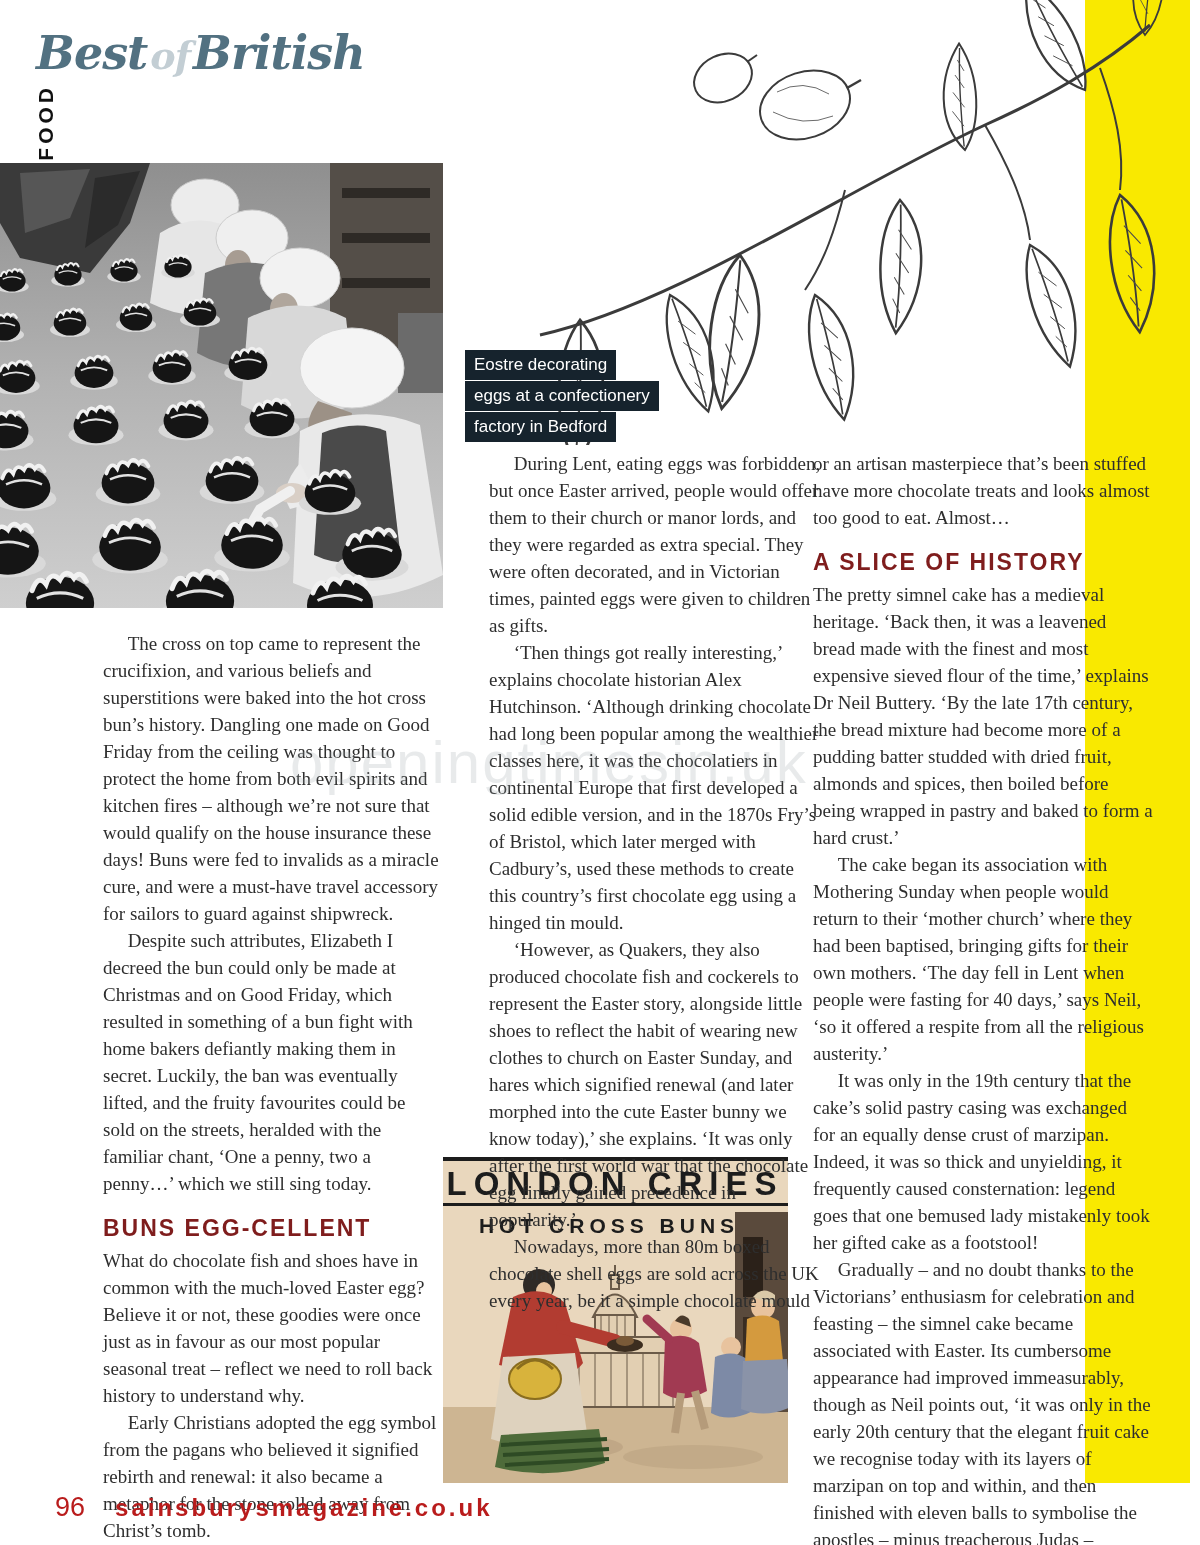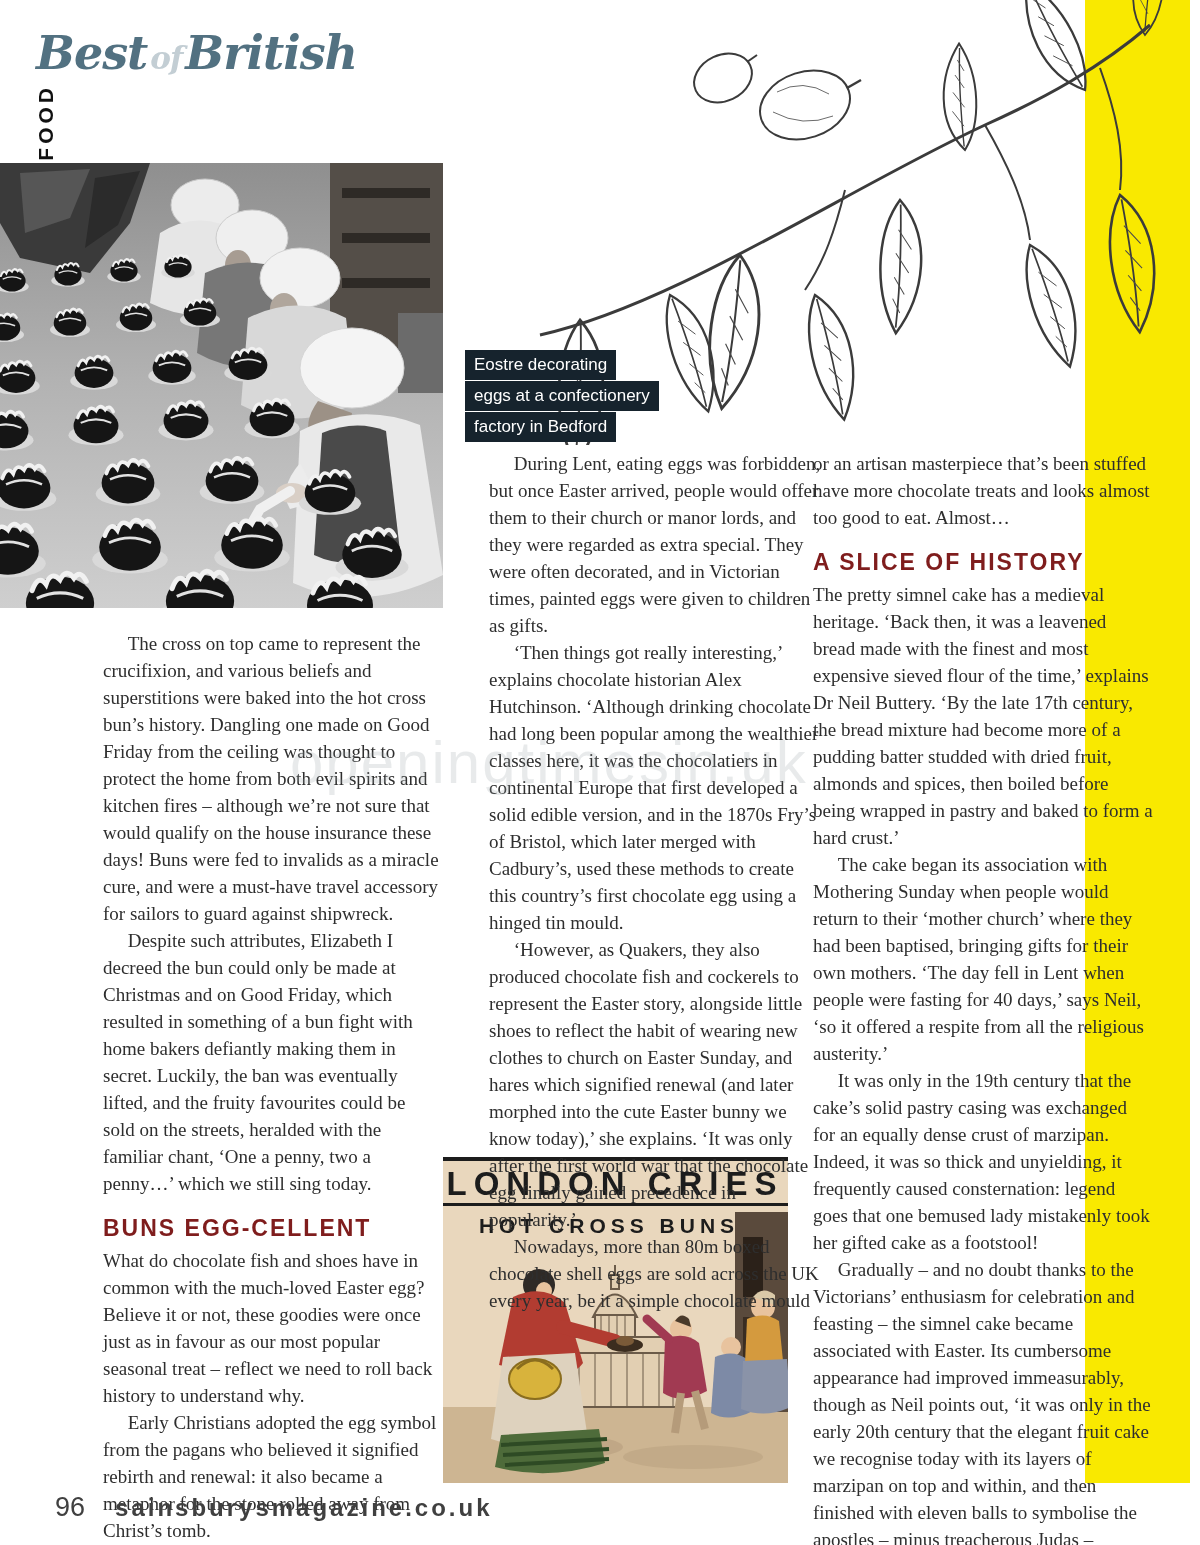--- a/index.html
+++ b/index.html
@@ -1,21 +1,21 @@
 <!DOCTYPE html>
 <html><head>
 <meta charset="utf-8">
 <style>
   html,body{margin:0;padding:0;background:#e8e8e8;}
   .page{position:relative;width:1200px;height:1545px;background:#ffffff;overflow:hidden;
         font-family:"Liberation Serif",serif;}
   
   .logo{position:absolute;left:36px;top:26px;font-family:"DejaVu Serif",serif;
         font-style:italic;font-weight:bold;font-size:46px;color:#527181;letter-spacing:-1px;white-space:nowrap;}
-  .logo .of{font-size:31px;color:#c3ced4;margin:0 3px;}
+  .logo .of{font-size:38px;color:#c3ced4;margin:0 3px;}
   .food-tag{position:absolute;left:34px;top:84px;writing-mode:vertical-rl;transform:rotate(180deg);
         font-family:"Liberation Sans",sans-serif;font-weight:bold;font-size:21px;letter-spacing:4px;color:#111;}
   
   .yellow-stripe{position:absolute;left:1085px;top:0;width:105px;height:1483px;background:#f9e900;z-index:1;}
   .photo-bw{position:absolute;left:0;top:163px;width:443px;height:445px;z-index:2;}
   .botanical{position:absolute;left:485px;top:0;width:690px;height:445px;z-index:2;}
   .london{position:absolute;left:443px;top:1157px;width:345px;height:326px;z-index:2;}
   
   .caption{position:absolute;left:465px;top:350px;z-index:6;font-family:"Liberation Sans",sans-serif;
         font-size:17px;line-height:25px;color:#fff;}
@@ -28,21 +28,21 @@
   .col2{left:446px;margin-left:43px;}
   .col3{left:813px;width:340px;}
   .sec-head{font-family:"Liberation Sans",sans-serif;font-weight:bold;font-size:23px;
         letter-spacing:2px;color:#7f1d1d;margin:18px 0 5px 0;}
   
   .watermark{position:absolute;left:290px;top:728px;z-index:9;pointer-events:none;
         font-family:"Liberation Sans",sans-serif;font-size:60px;letter-spacing:2px;
         color:#9aa4a8;opacity:.22;white-space:nowrap;}
   
   .footer{position:absolute;left:55px;top:1492px;z-index:4;display:flex;align-items:baseline;gap:30px;
-        font-family:"Liberation Sans",sans-serif;color:#404040;}
+        font-family:"Liberation Sans",sans-serif;color:#b91c1c;}
   .footer .pgno{font-size:27px;}
   .footer .site{font-size:24px;letter-spacing:3px;font-weight:bold;}
 </style>
 </head>
 <body>
 
 <div class="page">
 
   <div class="yellow-stripe"></div>
 

